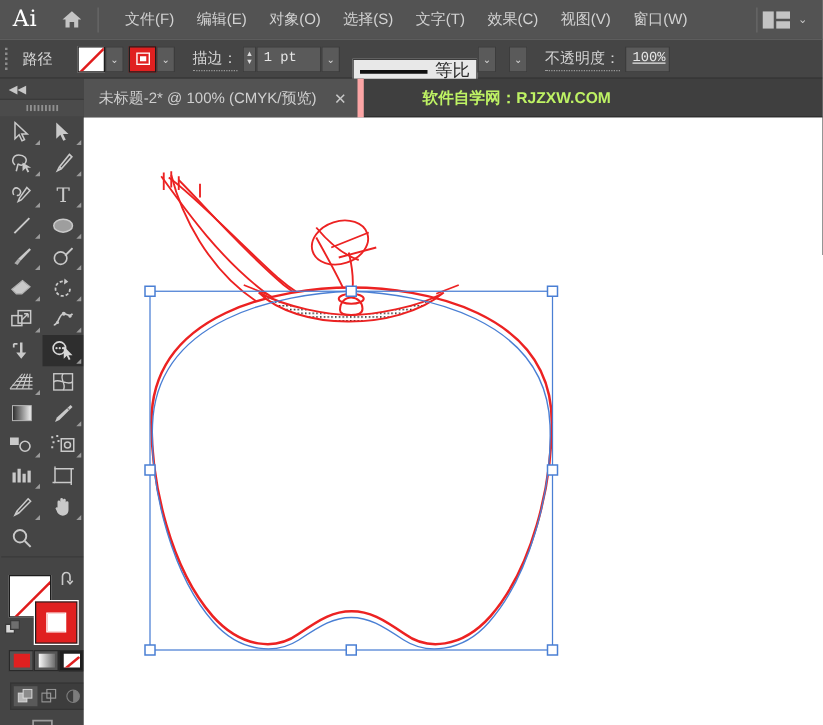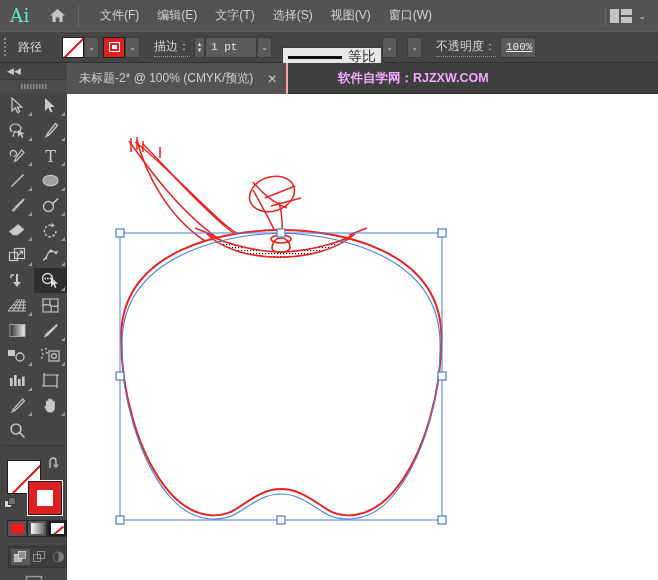--- a/index.html
+++ b/index.html
@@ -18,21 +18,21 @@
   
   #menubar {
     position: absolute; left: 0; top: 0;
     width: 658px; height: 31px;
     background: #535353;
     display: flex; align-items: center;
   }
   #ai-logo {
     width: 40px; height: 31px;
     display: flex; align-items: center; justify-content: center;
-    color: #5eead4;
+    color: #ffffff;
     font-size: 18px;
     font-family: "DejaVu Serif", serif;
     letter-spacing: 0.5px;
   }
   #home-icon {
     width: 34px; height: 31px;
     display: flex; align-items: center; justify-content: center;
   }
   .mb-divider {
     width: 1px; height: 20px;
@@ -157,31 +157,31 @@
     width: 658px; height: 31px;
     background: #3f3f3f;
     border-bottom: 1px solid #2b2b2b;
   }
   #tab-doc {
     position: absolute; left: 67px; top: 0;
     height: 31px;
     background: #535353;
     display: flex; align-items: center;
     padding: 0 9px 0 12px;
-    border-right: 2px solid #fca5a5;
+    border-right: 5px solid #fca5a5;
   }
   #tab-title { color: #cfcfcf; font-size: 12px; white-space: nowrap; }
   #tab-close {
     color: #c9c9c9; font-size: 12px;
     margin-left: 14px; cursor: pointer;
   }
   #watermark {
     position: absolute; left: 338px; top: 0;
     height: 31px; line-height: 31px;
-    color: #f0abfc; font-size: 12.5px;
+    color: #bef264; font-size: 12.5px;
     font-weight: bold;
     white-space: nowrap;
   }
 
   
   #leftcol {
     position: absolute; left: 0; top: 63px;
     width: 67px; height: 517px;
     background: #454545;
   }
@@ -317,22 +317,24 @@
     <div id="ai-logo">Ai</div>
     <div id="home-icon">
       <svg width="17" height="15" viewBox="0 0 17 15">
         <path d="M8.5 1 L16 7.6 L13.6 7.6 L13.6 14 L10.3 14 L10.3 9.6 L6.7 9.6 L6.7 14 L3.4 14 L3.4 7.6 L1 7.6 Z" fill="#c4c4c4"></path>
       </svg>
     </div>
     <div class="mb-divider"></div>
     <div id="menu-items">
       <div class="menu-item">文件(F)</div>
       <div class="menu-item">编辑(E)</div>
+      <div class="menu-item">对象(O)</div>
+      <div class="menu-item">选择(S)</div>
       <div class="menu-item">文字(T)</div>
-      <div class="menu-item">选择(S)</div>
+      <div class="menu-item">效果(C)</div>
       <div class="menu-item">视图(V)</div>
       <div class="menu-item">窗口(W)</div>
     </div>
     <div id="workspace-switch">
       <div class="mb-divider"></div>
       <div id="ws-icon">
         <svg width="22" height="14" viewBox="0 0 22 14">
           <rect x="0" y="0" width="9" height="14" fill="#c4c4c4"></rect>
           <rect x="11" y="0" width="11" height="6" fill="#c4c4c4"></rect>
           <rect x="11" y="8" width="11" height="6" fill="#c4c4c4"></rect>

